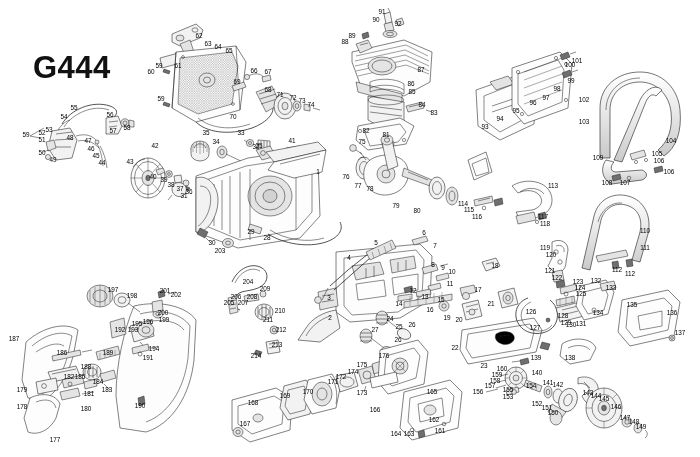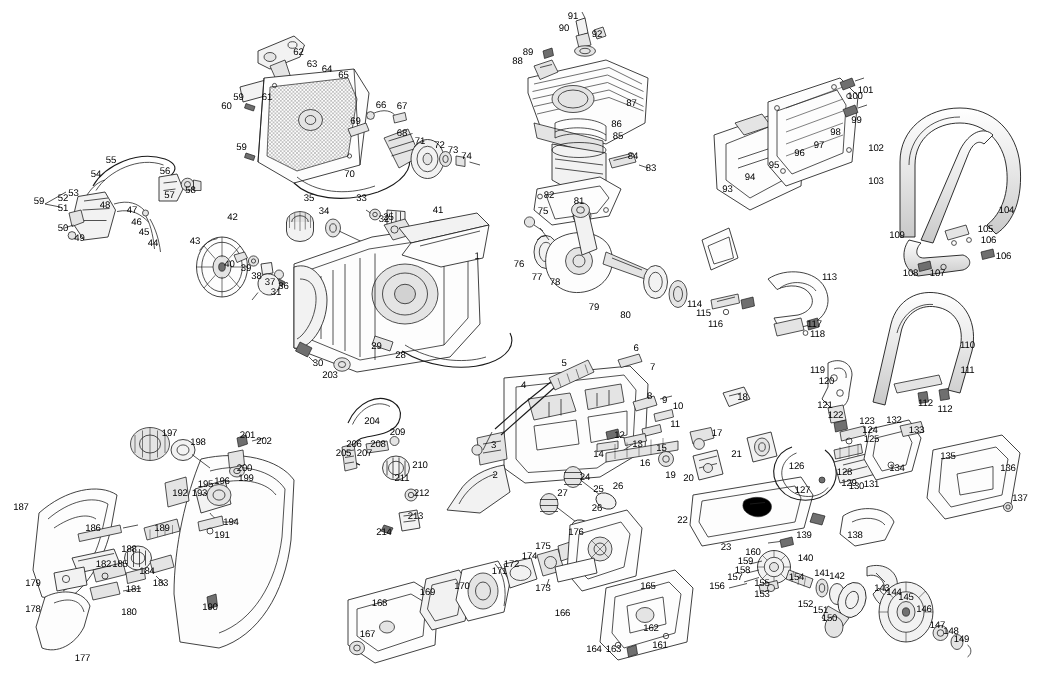--- a/index.html
+++ b/index.html
@@ -669,20 +669,21 @@
       <path class="ln" d="M128 303 L140 312"></path>
 
       <ellipse class="fillC" cx="158" cy="314" rx="5" ry="4"></ellipse>
       <ellipse class="ln" cx="158" cy="314" rx="2.2" ry="1.8"></ellipse>
       <path class="fillC" d="M152 302 L162 300 L163 310 L153 312 Z"></path>
       <path class="dk" d="M158 292 L164 290 L165 296 L159 298 Z"></path>
       <path class="ln" d="M168 294 L176 292"></path>
     </g>
   </svg>
 
+  <div id="title">G444</div>
 
   <div id="labels">
       <div class="lbl" style="left: 318px; top: 172px;">1</div>
       <div class="lbl" style="left: 330px; top: 318px;">2</div>
       <div class="lbl" style="left: 329px; top: 298px;">3</div>
       <div class="lbl" style="left: 349px; top: 258px;">4</div>
       <div class="lbl" style="left: 376px; top: 243px;">5</div>
       <div class="lbl" style="left: 424px; top: 233px;">6</div>
       <div class="lbl" style="left: 435px; top: 246px;">7</div>
       <div class="lbl" style="left: 433px; top: 265px;">8</div>

